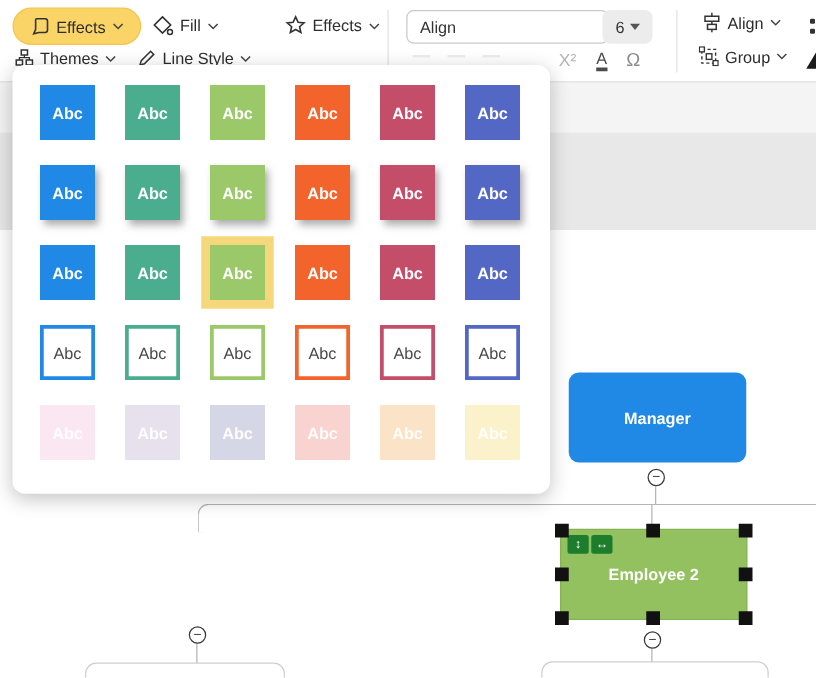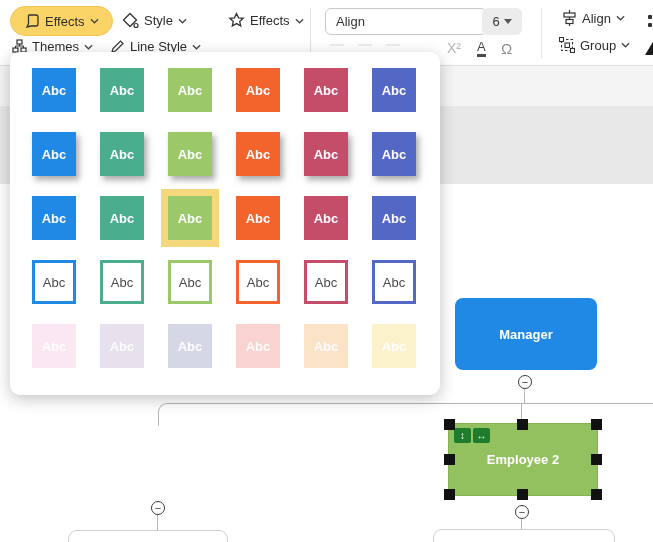--- a/index.html
+++ b/index.html
@@ -122,21 +122,21 @@
       <span>Effects</span>
       <svg class="chev" viewBox="0 0 10 6">
           <polyline points="1,1 5,5 9,1" fill="none" stroke="#444" stroke-width="1.4"></polyline>
         </svg>
     </div>
     <div class="tb-item fill-btn">
       <svg width="17" height="17" viewBox="0 0 17 17">
           <path d="M8 1.5 L14.5 8 L8 14.5 L1.5 8 Z" fill="none" stroke="#333" stroke-width="1.3"></path>
           <circle cx="14" cy="13.5" r="2" fill="none" stroke="#333" stroke-width="1.2"></circle>
         </svg>
-      <span>Style</span>
+      <span>Fill</span>
       <svg class="chev" viewBox="0 0 10 6">
           <polyline points="1,1 5,5 9,1" fill="none" stroke="#444" stroke-width="1.4"></polyline>
         </svg>
     </div>
     <div class="tb-item effects-btn">
       <svg width="17" height="17" viewBox="0 0 17 17">
           <path d="M8.5 1.5 l2 4.3 4.7.5 -3.5 3.1 1 4.6 -4.2-2.4 -4.2 2.4 1-4.6 -3.5-3.1 4.7-.5z" fill="none" stroke="#333" stroke-width="1.3"></path>
         </svg>
       <span>Effects</span>
       <svg class="chev" viewBox="0 0 10 6">

